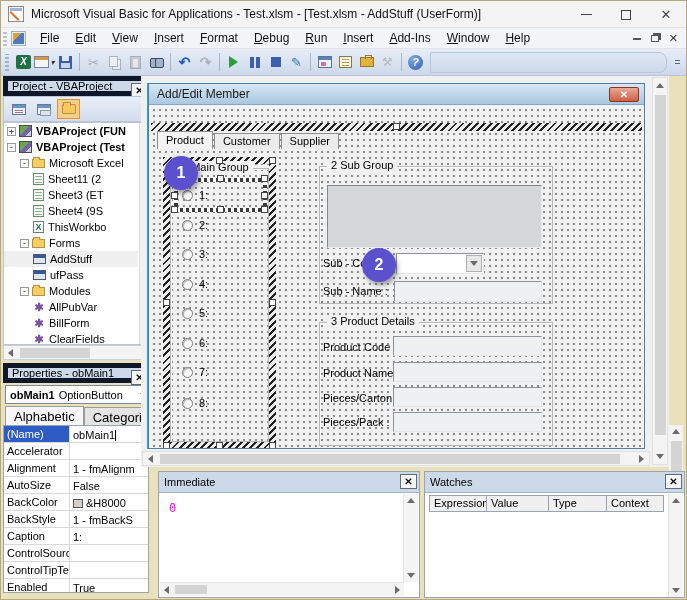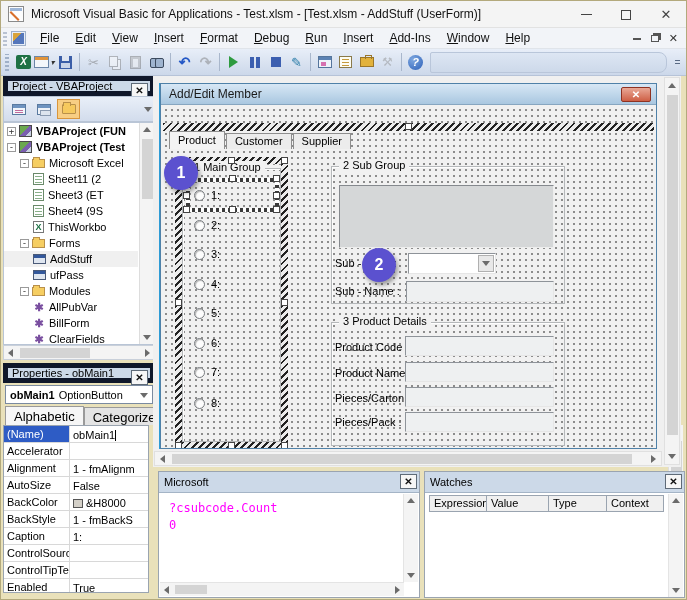--- a/index.html
+++ b/index.html
@@ -118,21 +118,21 @@
   .prop-grid { position:absolute; left:2px; top:424px; width:146px; height:168px; background:#fff; border:1px solid #9aa4b0; overflow:hidden; }
   .prow { height:17px; display:flex; border-bottom:1px solid #d8d8d8; }
   .pname { width:66px; padding:2px 0 0 3px; border-right:1px solid #d8d8d8; overflow:hidden; white-space:nowrap; font-size:11px; }
   .pval { flex:1; padding:2px 0 0 3px; overflow:hidden; white-space:nowrap; font-size:11px; display:flex; align-items:center; }
   .pname.sel { background:#2e5cc5; color:#fff; }
   .caret { display:inline-block; width:1px; height:11px; background:#000; margin-left:0px; }
   .swatch { width:10px; height:9px; background:#d4d0c8; border:1px solid #555; margin-right:3px; flex:none; }
   .prop-sb { position:absolute; right:3px; top:424px; width:15px; height:168px; background:#f4f4f4; border-left:1px solid #ddd; }
 
   
-  .mdi { position:absolute; left:152px; top:75px; width:528px; height:391px; background:#f0f0f0; }
+  .mdi { position:absolute; left:140px; top:75px; width:528px; height:391px; background:#f0f0f0; }
   .uform { position:absolute; left:7px; top:7px; width:497px; height:366px; border:1px solid #4f81a8; background:#f1f1f1; box-shadow:1px 0 0 #2e9cd6 inset, -1px 0 0 #2e9cd6; overflow:hidden; }
   .uform-title { position:absolute; left:0; top:0; right:0; height:21px; background:linear-gradient(#d7e7f5,#a9c7e0); border-bottom:1px solid #87a6c0; display:flex; align-items:center; padding-left:8px; font-size:12px; color:#1a1a1a; }
   .uform-close { position:absolute; right:5px; top:3px; width:30px; height:15px; background:linear-gradient(#e9a896,#ce5f45); border:1px solid #8e3222; border-radius:2px; color:#fff; font-size:10px; font-weight:bold; display:flex; align-items:center; justify-content:center; }
   .dotgrid { position:absolute; left:0; top:21px; right:0; bottom:0; background-color:#f1f1f1; background-image:radial-gradient(circle,#8c8c8c 0.8px,transparent 1px); background-size:6px 6px; background-position:2px 2px; }
   .hatch { background:repeating-linear-gradient(135deg,#222 0 2px,#ececec 2px 5px); }
   .hband { position:absolute; left:2px; right:2px; top:39px; height:8px; }
   .handle { position:absolute; width:7px; height:7px; background:#fff; border:1px solid #444; z-index:5; }
   .ftabs { position:absolute; left:8px; top:47px; display:flex; align-items:flex-end; height:18px; }
   .ftab { border:1px solid #8e8e8e; border-bottom:none; background:#ececec; padding:1px 8px 2px; font-size:11px; height:16px; margin-right:1px; }
   .ftab.active { background:#f3f3f3; height:18px; padding-top:2px; }
@@ -549,25 +549,24 @@
       <div class="sb-thumb" style="left:17px; top:2px; width:460px; height:10px;"></div>
       <i class="arr arr-rt" style="right:5px; top:3px;"></i>
     </div>
   </div>
 
   <div class="badge" style="left:163px; top:155px;">1</div>
   <div class="badge" style="left:361px; top:247px;">2</div>
 
   <div class="dock" style="left:157px; top:470px; width:262px; height:127px;">
     <div class="dock-title">
-      <span>Microsoft</span>
+      <span>Immediate</span>
       <span class="x-btn">✕</span>
     </div>
     <div class="imm-text">
-      <div>?csubcode.Count</div>
       <div>0</div>
     </div>
     <div class="sb" style="right:1px; top:22px; width:15px; height:88px; border-left:1px solid #e4e4e4;">
       <i class="arr arr-up" style="left:3px; top:4px;"></i>
       <i class="arr arr-dn" style="left:3px; bottom:4px;"></i>
     </div>
     <div class="sb" style="left:1px; bottom:1px; width:244px; height:14px; border-top:1px solid #e4e4e4;">
       <i class="arr arr-lf" style="left:4px; top:3px;"></i>
       <div class="sb-thumb" style="left:15px; top:2px; width:32px; height:9px;"></div>
       <i class="arr arr-rt" style="right:4px; top:3px;"></i>

